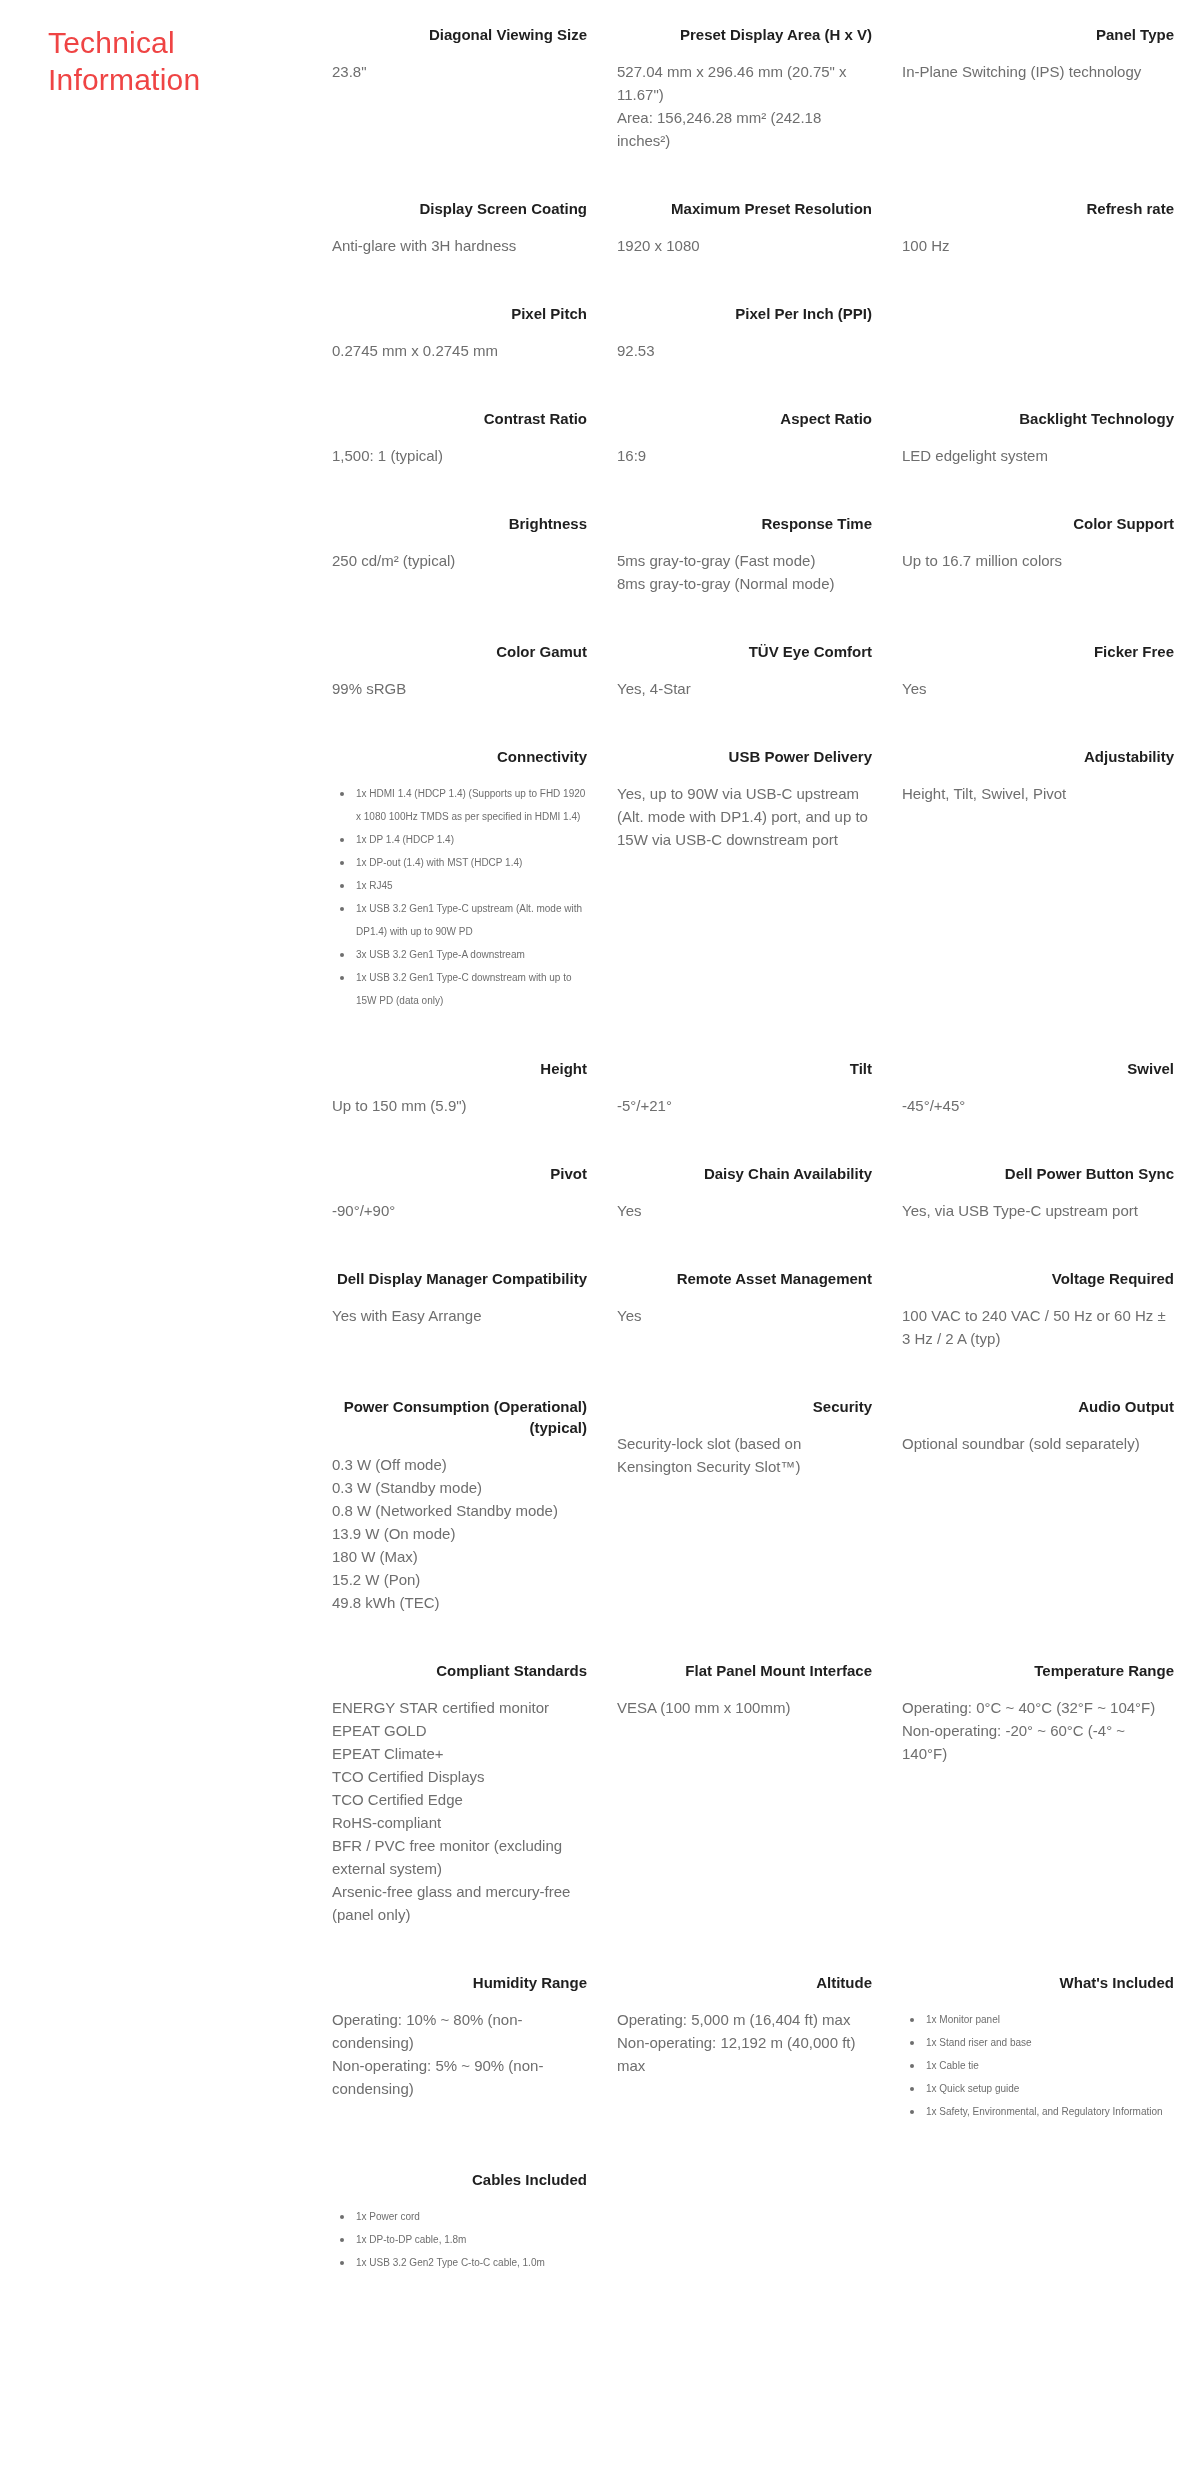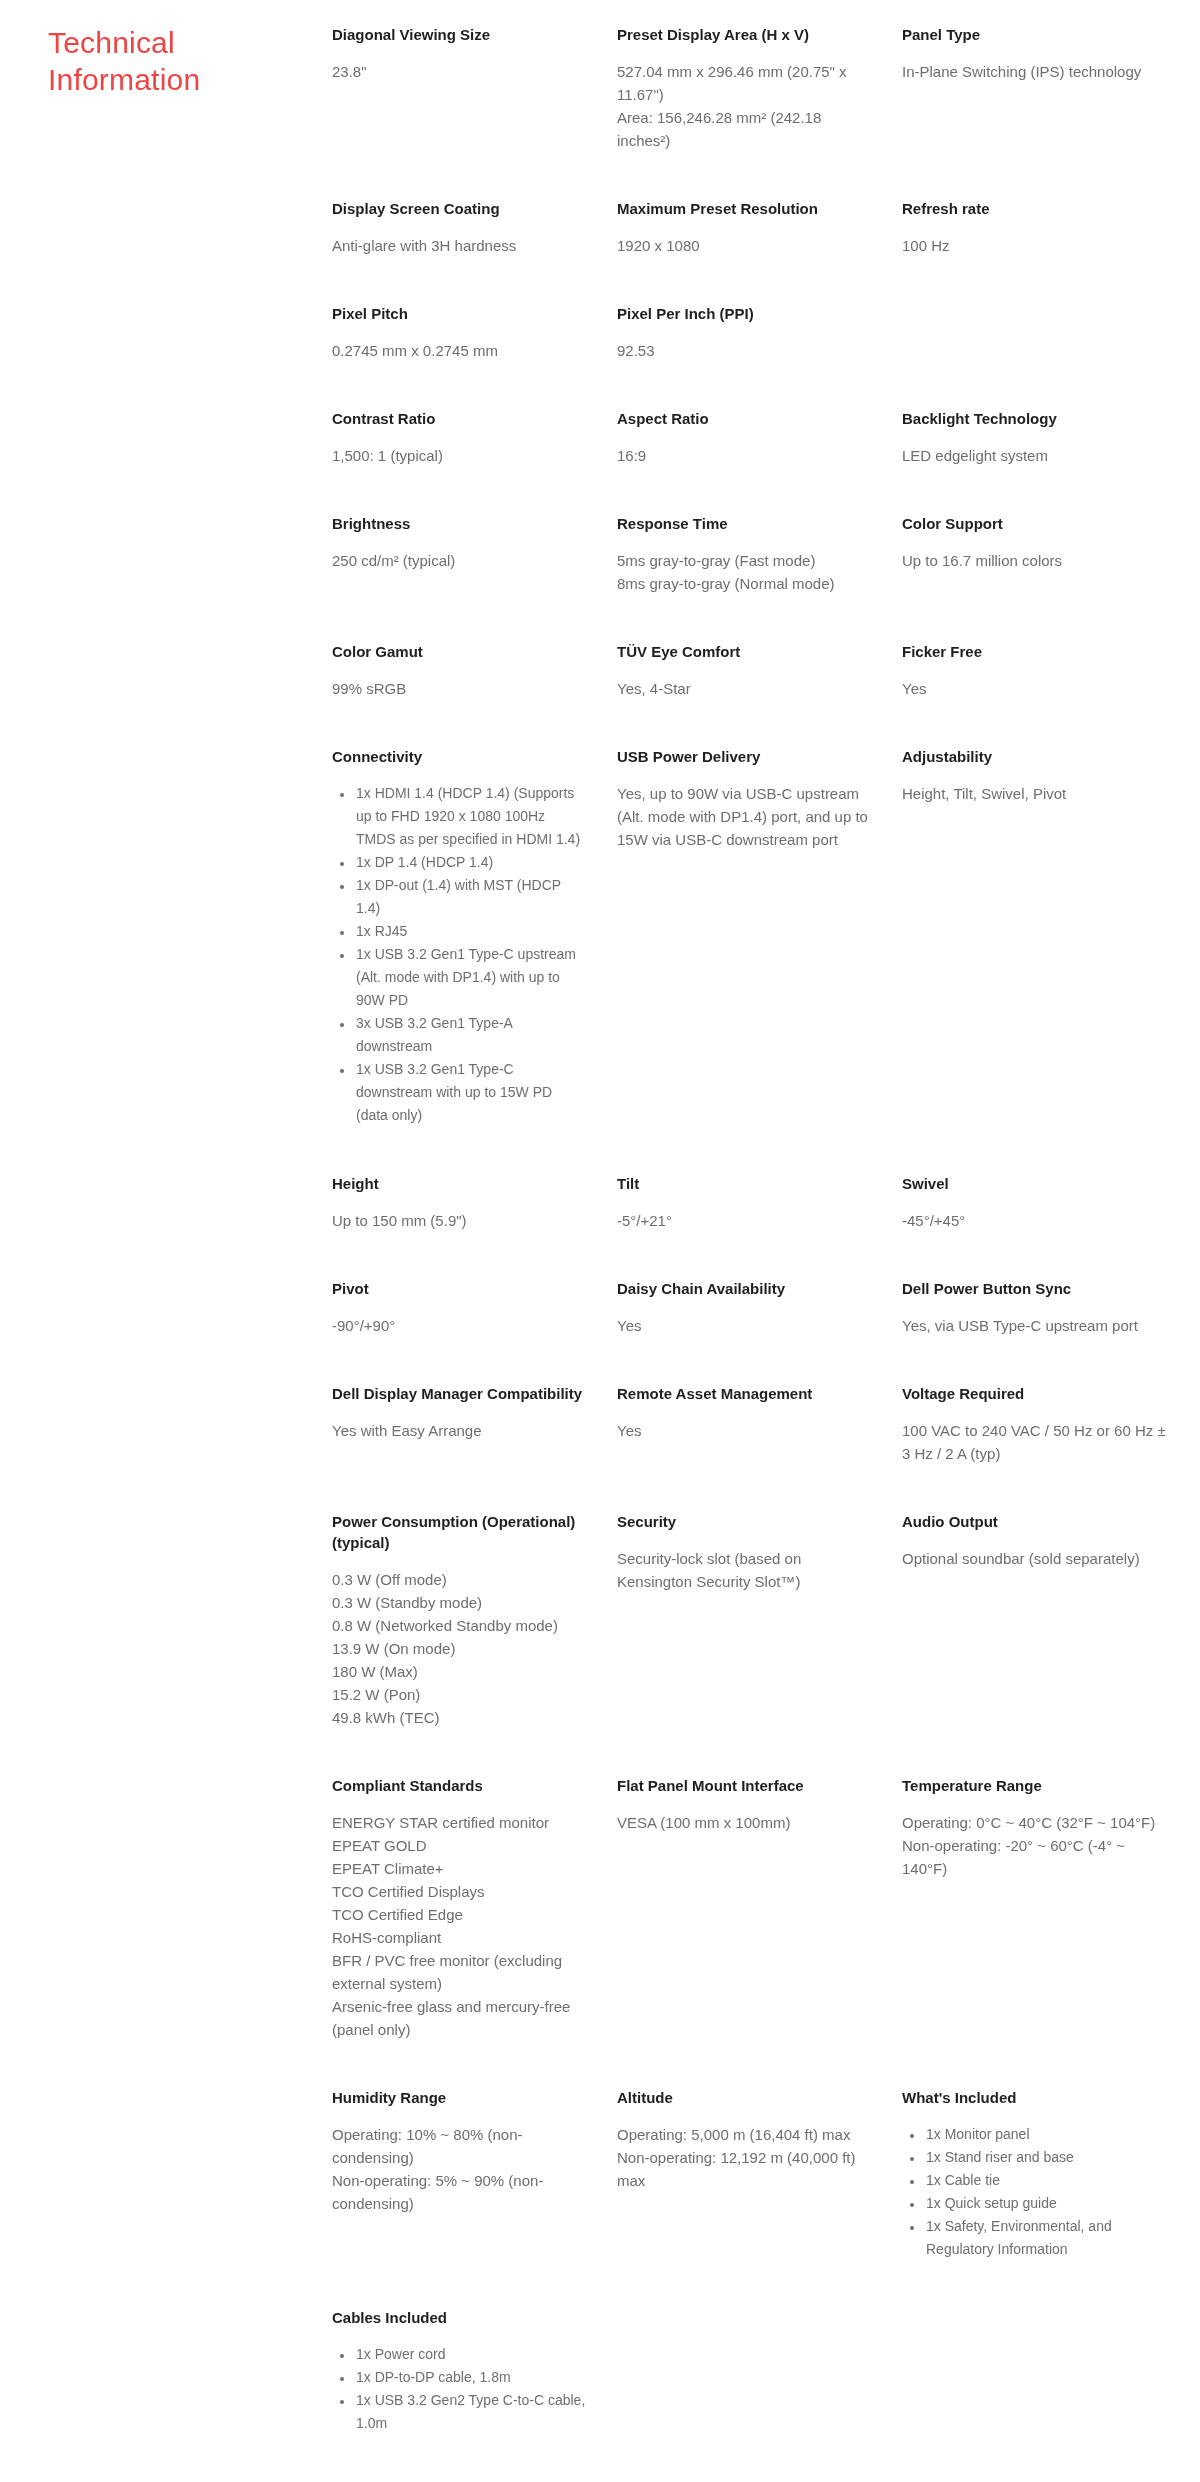--- a/index.html
+++ b/index.html
@@ -34,30 +34,31 @@
     align-items: start;
     margin-bottom: 46px;
   }
   .cell { min-width: 0; }
   .label {
     font-size: 15px;
     line-height: 21px;
     font-weight: 700;
     color: #1f1f1f;
     margin-bottom: 15px;
+    text-align: right;
   }
   .value { font-size: 15px; color: #6e6e6e; }
   .value-line { line-height: 23px; }
   ul.bullets {
     margin: 0;
     padding-left: 22px;
     color: #6e6e6e;
   }
   ul.bullets li {
-    font-size: 14px;
+    font-size: 10px;
     line-height: 23px;
     padding-left: 2px;
   }
   ul.bullets li::marker { color: #6e6e6e; font-size: 12px; }
 </style>
 </head>
 <body>
 
 <div class="page">
   <div id="sections">

